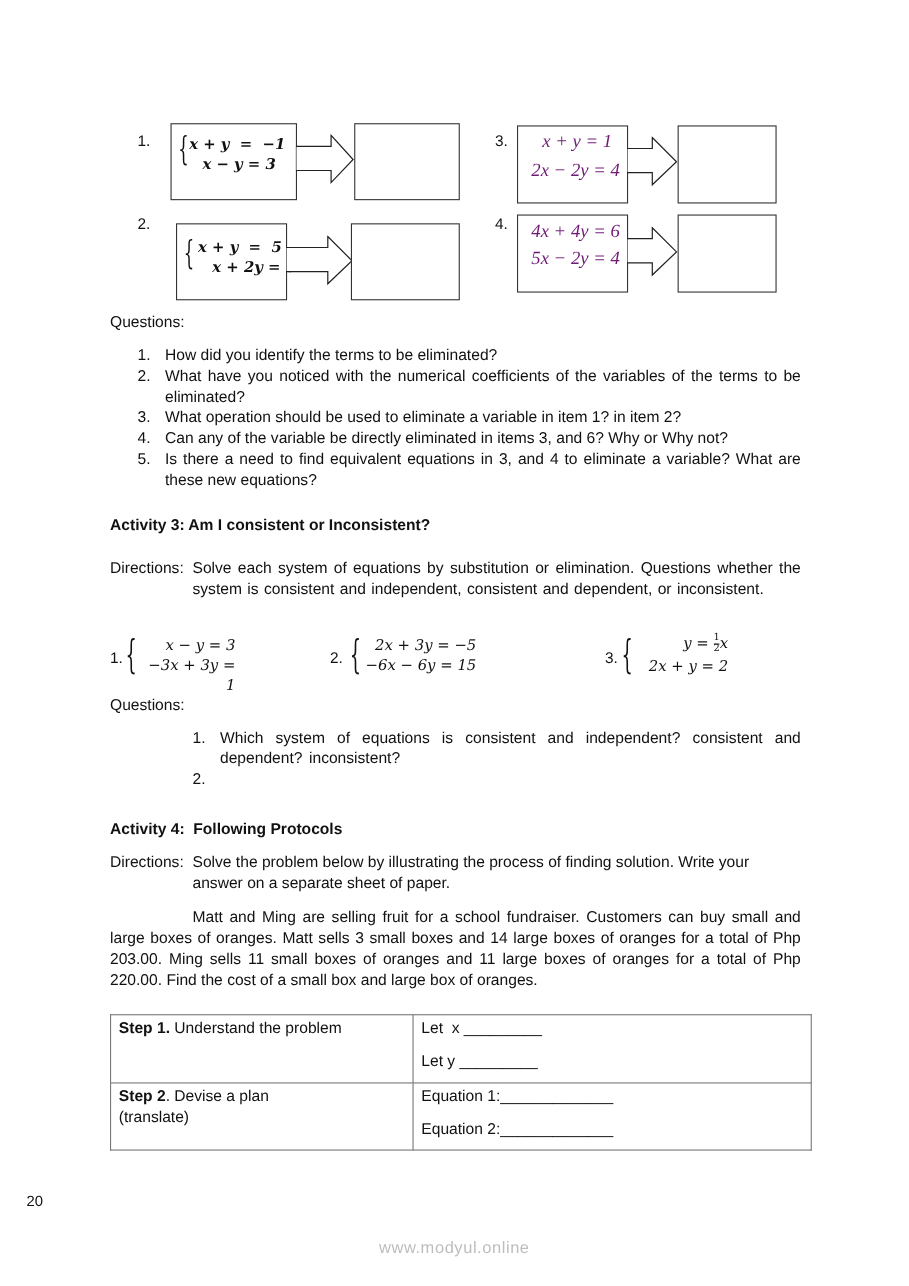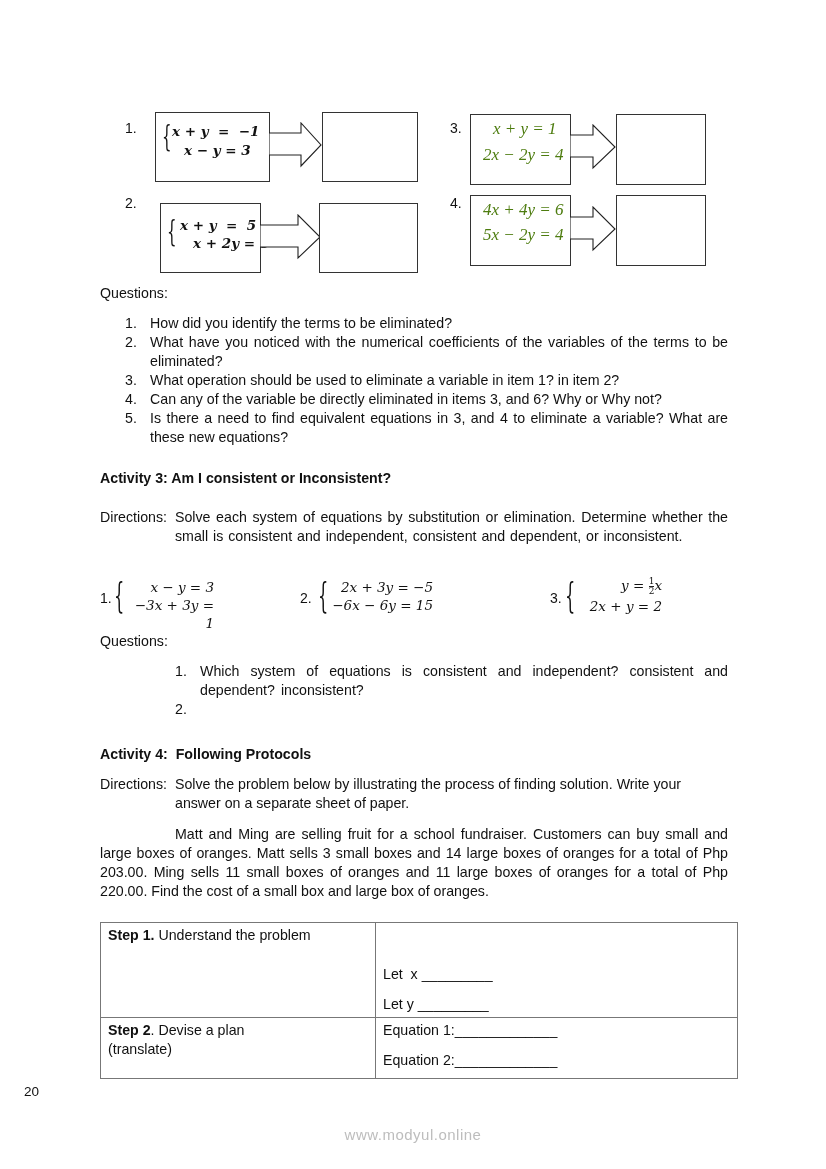--- a/index.html
+++ b/index.html
@@ -4,21 +4,21 @@
 <style>
   html, body { margin: 0; padding: 0; background: #ffffff; }
   body { width: 826px; height: 1169px; position: relative; overflow: hidden;
          font-family: "Liberation Sans", sans-serif; font-size: 14.2px; color: #111; }
   .abs { position: absolute; }
   .num { position: absolute; font-size: 14px; }
   .eqbox { position: absolute; border: 1.3px solid #333; background: #fff; box-sizing: border-box; }
   .ansbox { position: absolute; border: 1.3px solid #333; background: #fff; box-sizing: border-box; }
   .arrow { position: absolute; }
   .mathb { font-family: "DejaVu Serif", serif; font-weight: bold; font-style: italic; }
-  .mathg { font-family: "Liberation Serif", serif; font-style: italic; color: #4d7c0f; font-size: 17px; }
+  .mathg { font-family: "Liberation Serif", serif; font-style: italic; color: #701a75; font-size: 17px; }
   .brace { position: absolute; font-family: "DejaVu Serif", serif; font-weight: normal; }
   .line { position: absolute; white-space: nowrap; }
   .ol { position: absolute; }
   .ol .qi { position: relative; line-height: 19px; }
   .ol .qn { position: absolute; left: 0; top: 0; }
   .bold { font-weight: bold; }
   .just { text-align: justify; text-align-last: left; }
   table.steps { position: absolute; left: 100px; top: 922px; width: 638px; border-collapse: collapse; }
   table.steps td { border: 1.2px solid #777; vertical-align: top; padding: 3px 7px; font-size: 14.2px; line-height: 19px; }
   .footer-num { position: absolute; left: 0; width: 826px; top: 1084px; text-align: left; font-size: 13.5px; padding-left: 24px; }
@@ -93,21 +93,21 @@
   </div>
   <div class="qi just" style="padding-left:25px;">
     <span class="qn">5.</span>
     <span>Is there a need to find equivalent equations in 3, and 4 to eliminate a variable? What are these new equations?</span>
   </div>
 </div>
 
 <div class="line bold" style="left:100px; top:470px;">Activity 3: Am I consistent or Inconsistent?</div>
 <div class="abs" style="left:100px; top:508px; width:628px; line-height:19px;">
   <span class="abs" style="left:0; top:0;">Directions:</span>
-  <div class="just" style="margin-left:75px; word-spacing:1px;">Solve each system of equations by substitution or elimination. Determine whether the small is consistent and independent, consistent and dependent, or inconsistent.</div>
+  <div class="just" style="margin-left:75px; word-spacing:1px;">Solve each system of equations by substitution or elimination. Questions whether the system is consistent and independent, consistent and dependent, or inconsistent.</div>
 </div>
 
 <div class="num" style="left:100px; top:590px;">1.</div>
 <div class="brace" style="left:114px; top:574px; font-size:36px; line-height:44px; transform:scaleX(0.45); transform-origin:left;">{</div>
 <div class="eqsys" style="left:122px; top:578px; width:92px;">
   <div>x − y = 3</div>
   <div>−3x + 3y = 1</div>
 </div>
 
 <div class="num" style="left:300px; top:590px;">2.</div>
@@ -144,21 +144,21 @@
 </div>
 <div class="abs just" style="left:100px; top:825px; width:628px; line-height:19px; text-indent:75px;">Matt and Ming are selling fruit for a school fundraiser. Customers can buy small and large boxes of oranges. Matt sells 3 small boxes and 14 large boxes of oranges for a total of Php 203.00. Ming sells 11 small boxes of oranges and 11 large boxes of oranges for a total of Php 220.00. Find the cost of a small box and large box of oranges.</div>
 
 <table class="steps">
   <tbody>
       <tr style="height:62px;">
     <td style="width:260px;">
       <span class="bold">Step 1.</span><span> Understand the problem</span>
     </td>
     <td>
-      <div style="white-space:pre; margin-bottom:11px;margin-top:39px;">Let  x _________</div>
+      <div style="white-space:pre; margin-bottom:11px;">Let  x _________</div>
       <div style="white-space:pre;">Let y _________</div>
     </td>
   </tr>
   <tr style="height:61px;">
     <td>
       <span class="bold">Step 2</span><span>. Devise a plan</span>
       <div>(translate)</div>
     </td>
     <td>
       <div style="margin-bottom:11px;">Equation 1:_____________</div>

